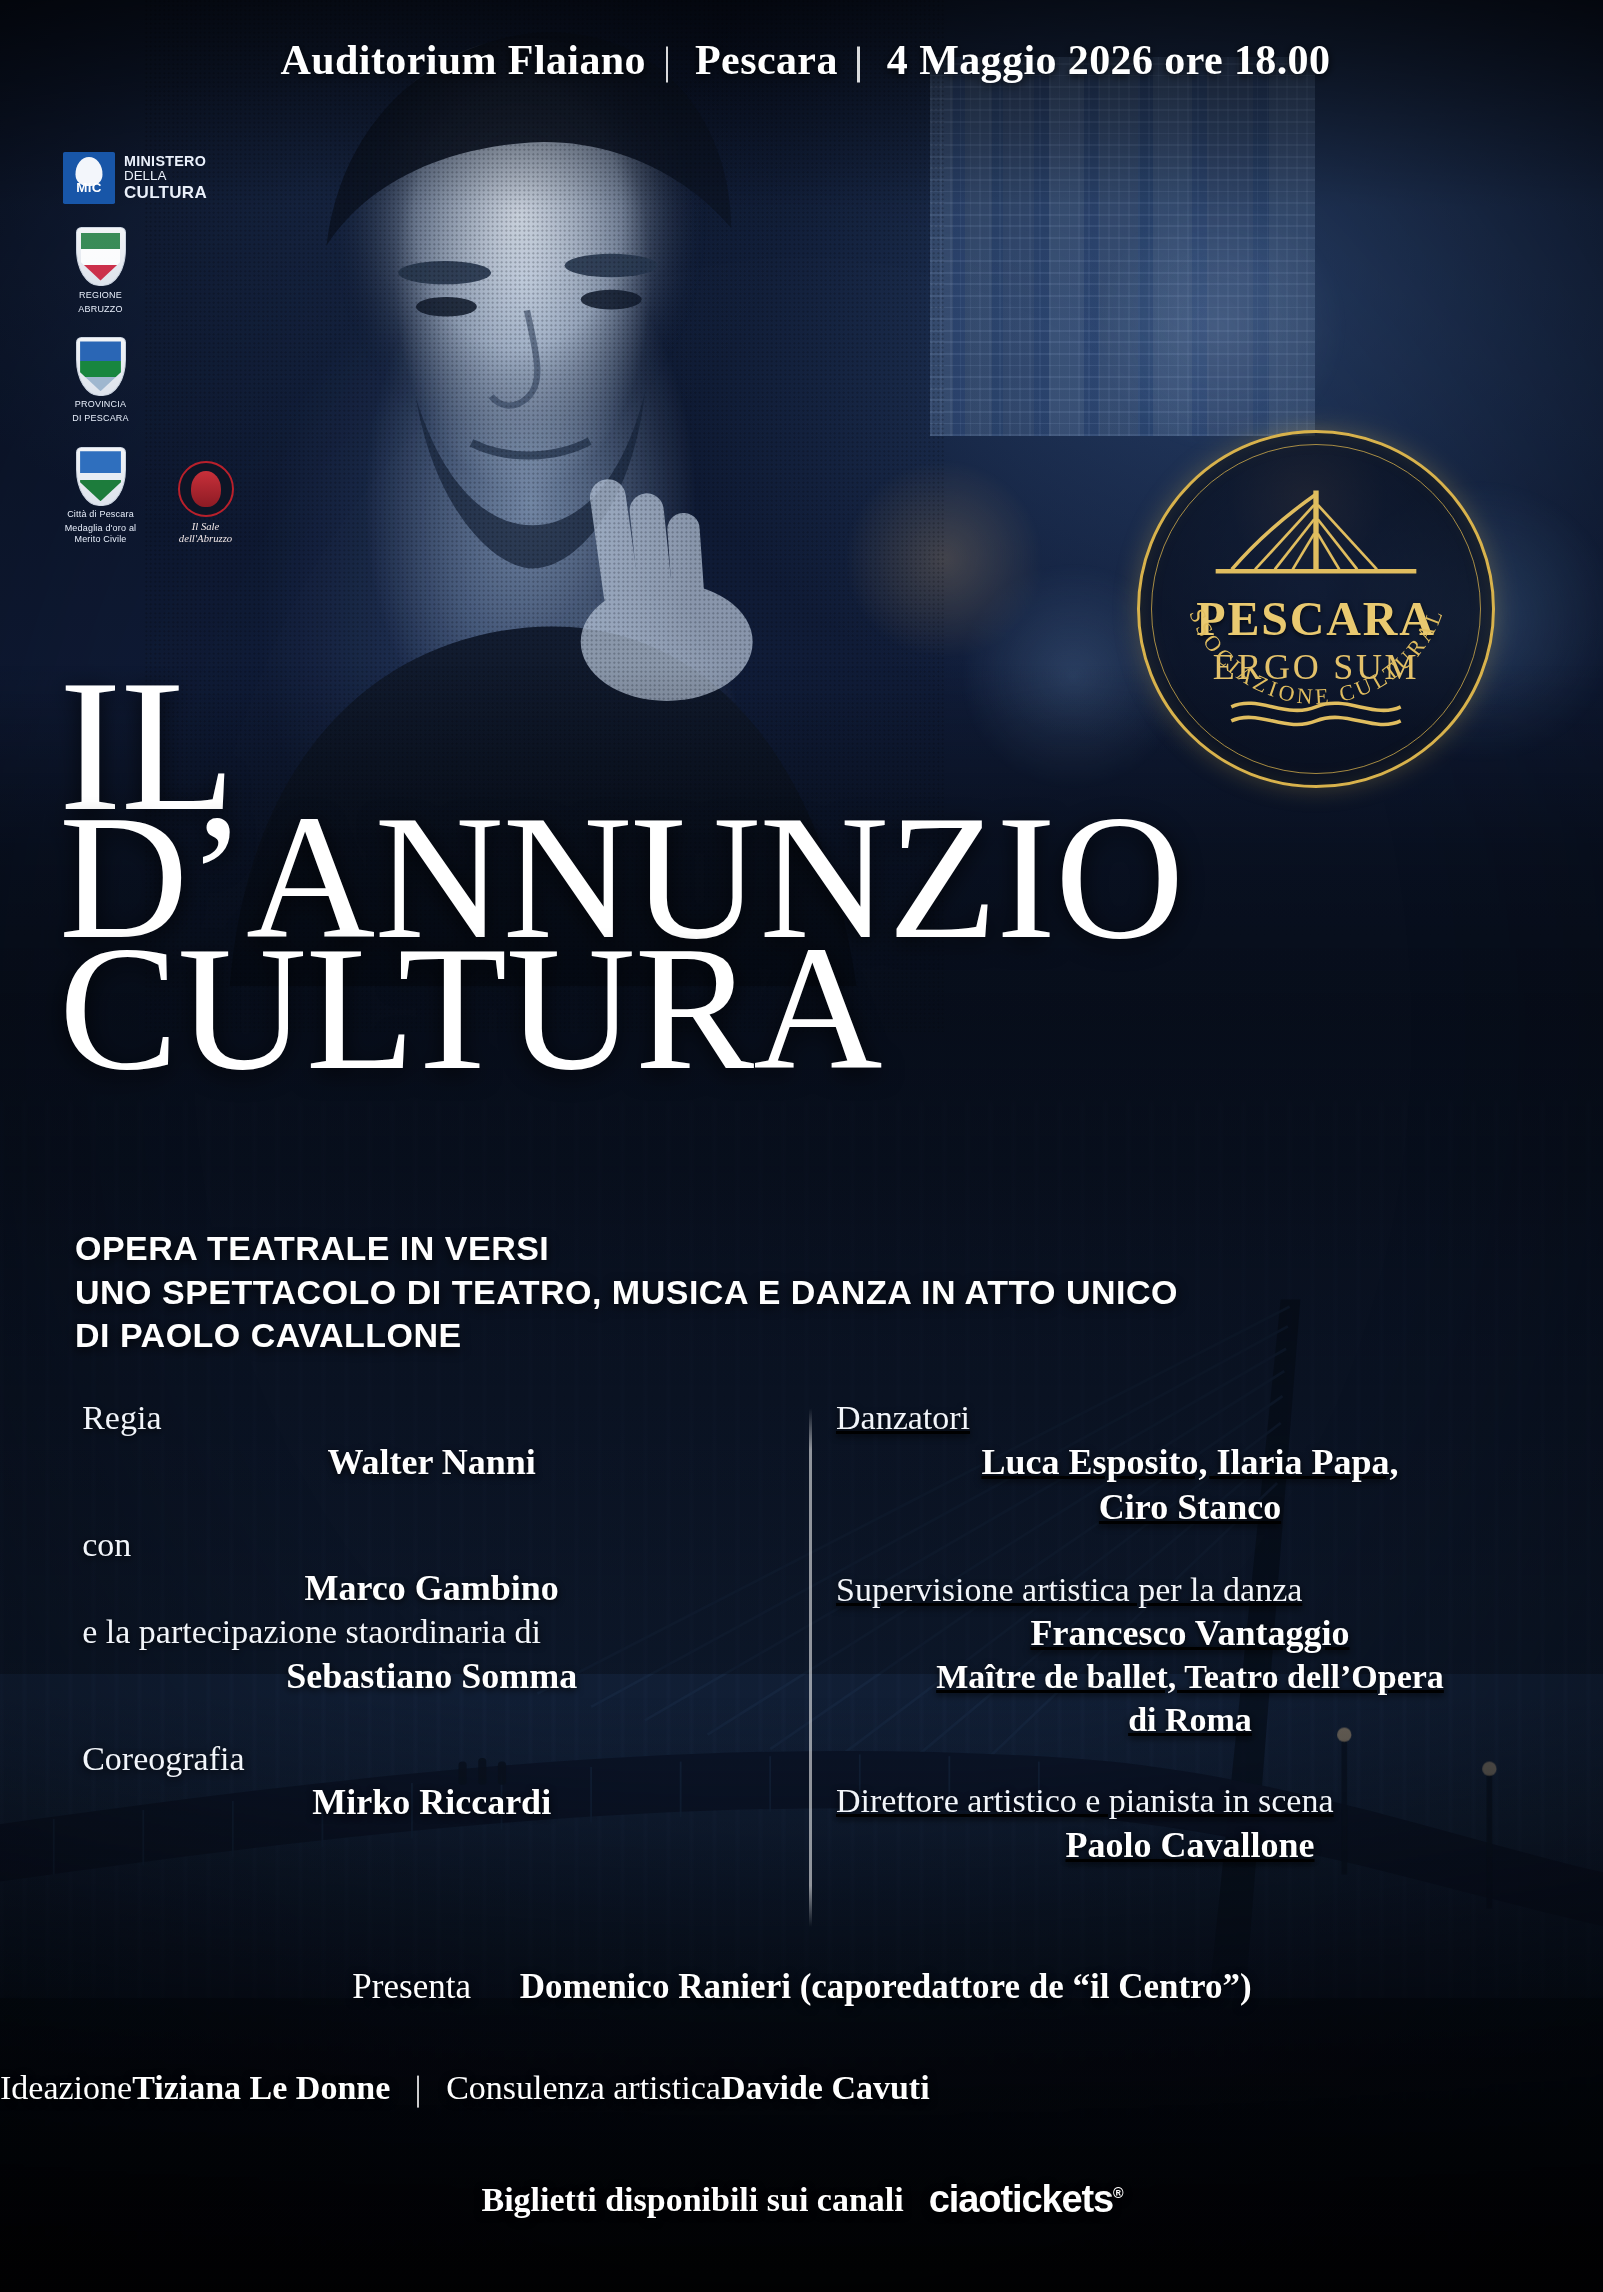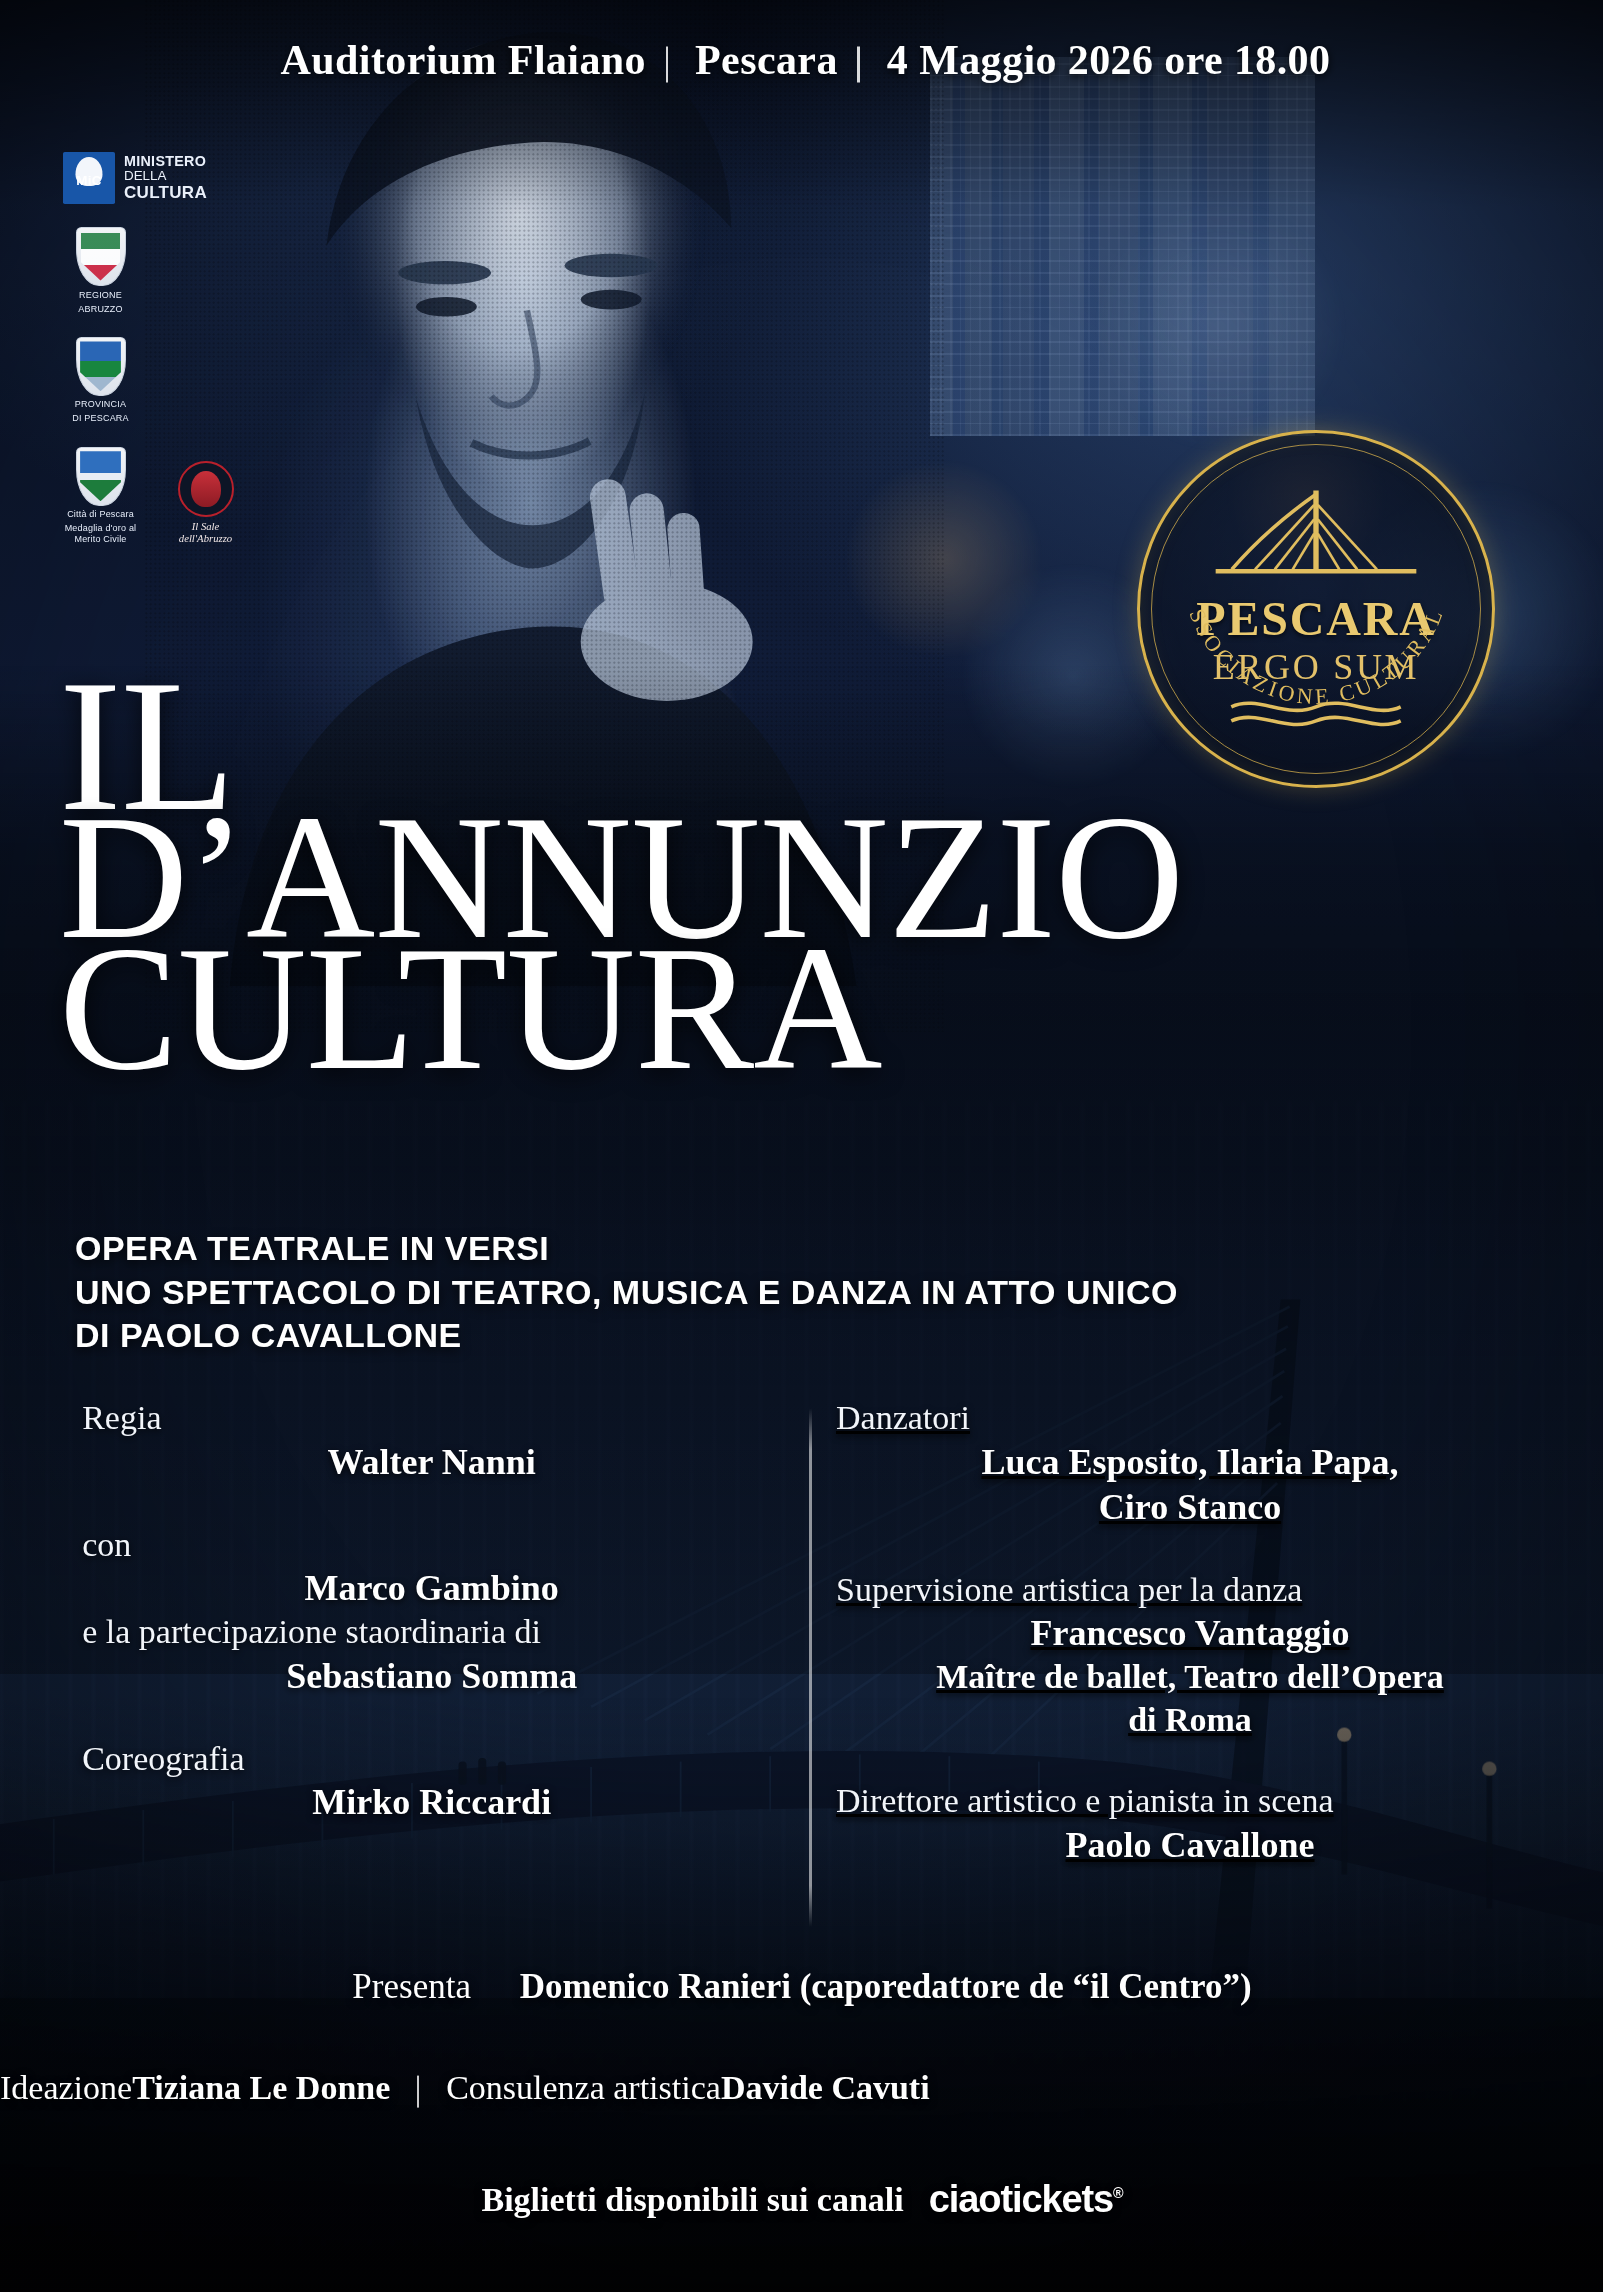--- a/index.html
+++ b/index.html
@@ -167,21 +167,21 @@
     position: absolute; left: 50%; top: 5.4px; transform: translateX(-50%);
     width: 27px; height: 29px;
     background: #ffffff;
     border-radius: 50% 50% 42% 42% / 60% 60% 40% 40%;
     opacity: .95;
   }
   .mic-badge .mic-label {
     position: relative; z-index: 2;
     font-family: Liberation Sans, sans-serif;
     font-weight: bold; font-size: 13.4px; color: #fff;
-    margin-bottom: 16px;
+    margin-bottom: 9px;
     letter-spacing: 0.4px;
   }
   .mic-text {
     font-family: "Liberation Sans", sans-serif;
     color: #eaf0fa;
     line-height: 1.08;
   }
   .mic-text .t1 { font-size: 14.3px; font-weight: bold; letter-spacing: 0.3px;}
   .mic-text .t2 { font-size: 13.4px; }
   .mic-text .t3 { font-size: 17px; font-weight: bold; letter-spacing: 0.3px;}

